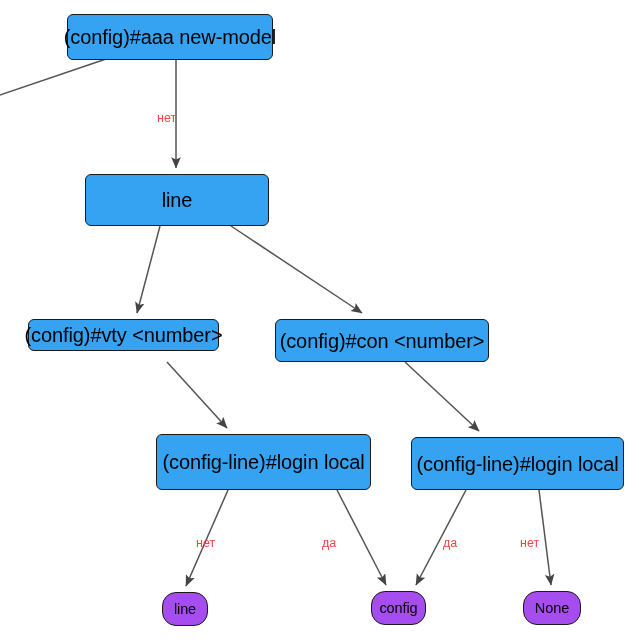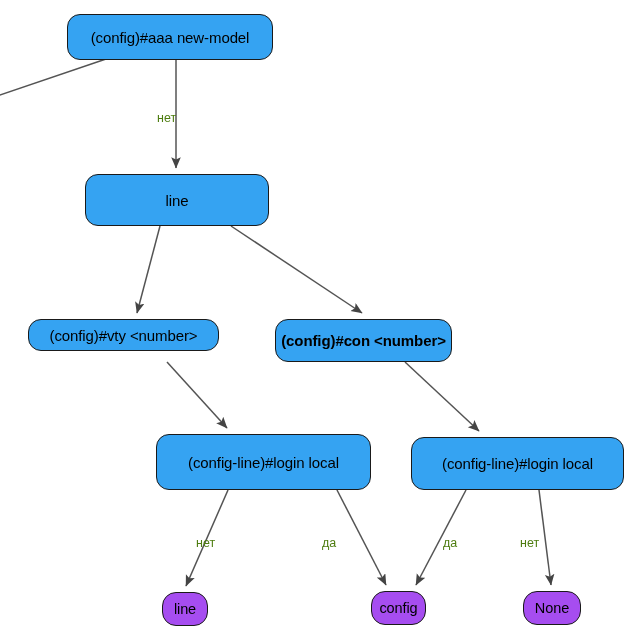--- a/index.html
+++ b/index.html
@@ -24,40 +24,40 @@
     width: 639px;
     height: 642px;
   }
   .node {
     position: absolute;
     box-sizing: border-box;
     display: flex;
     align-items: center;
     justify-content: center;
     border: 1.6px solid #1a1a1a;
-    border-radius: 13px;
+    border-radius: 6px;
     color: #000000;
-    font-size: 15px;
+    font-size: 20px;
     line-height: 1;
     white-space: nowrap;
     letter-spacing: -0.1px;
     z-index: 3;
   }
   .node.proc {
     background: #35a3f2;
   }
   .node.term {
     background: #a64df0;
     border-radius: 14px;
     font-size: 14.5px;
   }
   .edge-label {
     position: absolute;
     font-size: 12.5px;
-    color: #4d7c0f;
+    color: #ef4444;
     line-height: 1;
     white-space: nowrap;
     z-index: 4;
   }
 </style>
 </head>
 <body>
 
 <div id="canvas">
 
@@ -84,21 +84,21 @@
   <div id="node-layer">
       <div class="node proc" style="left: 67px; top: 14px; width: 206px; height: 46px;">
         <span>(config)#aaa new-model</span>
       </div>
       <div class="node proc" style="left: 85px; top: 174px; width: 184px; height: 52px;">
         <span>line</span>
       </div>
       <div class="node proc" style="left: 28px; top: 319px; width: 191px; height: 32px;">
         <span>(config)#vty &lt;number&gt;</span>
       </div>
-      <div class="node proc" style="left: 275px; top: 319px; width: 177px; height: 43px; font-weight: bold;">
+      <div class="node proc" style="left: 275px; top: 319px; width: 214px; height: 43px;">
         <span>(config)#con &lt;number&gt;</span>
       </div>
       <div class="node proc" style="left: 156px; top: 434px; width: 215px; height: 56px;">
         <span>(config-line)#login local</span>
       </div>
       <div class="node proc" style="left: 411px; top: 437px; width: 213px; height: 53px;">
         <span>(config-line)#login local</span>
       </div>
       <div class="node term" style="left: 162px; top: 592px; width: 46px; height: 34px;">
         <span>line</span>

